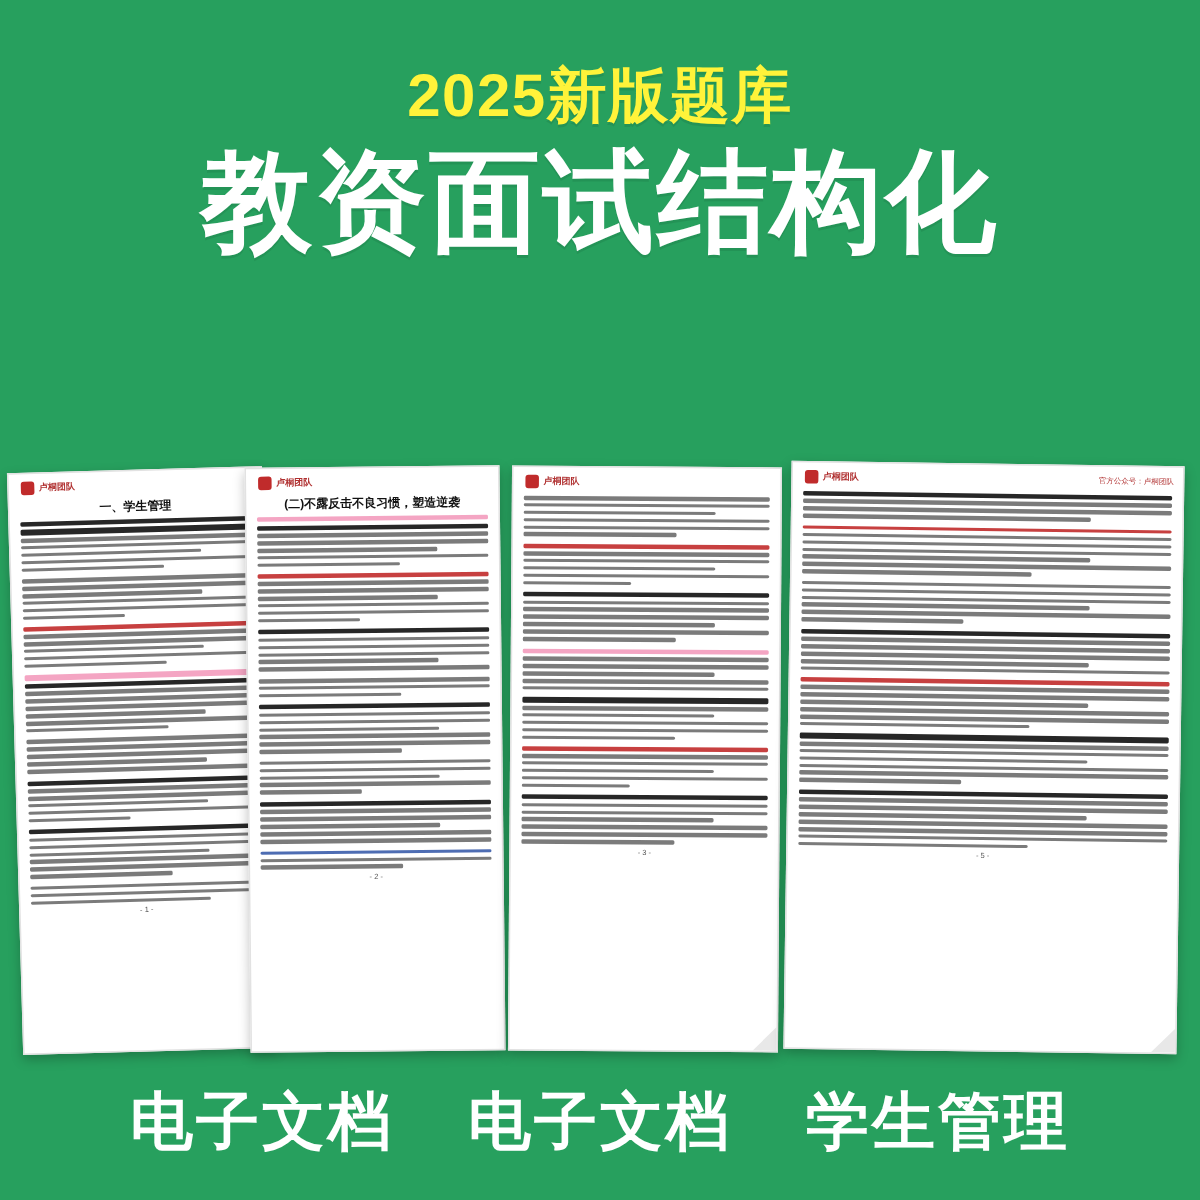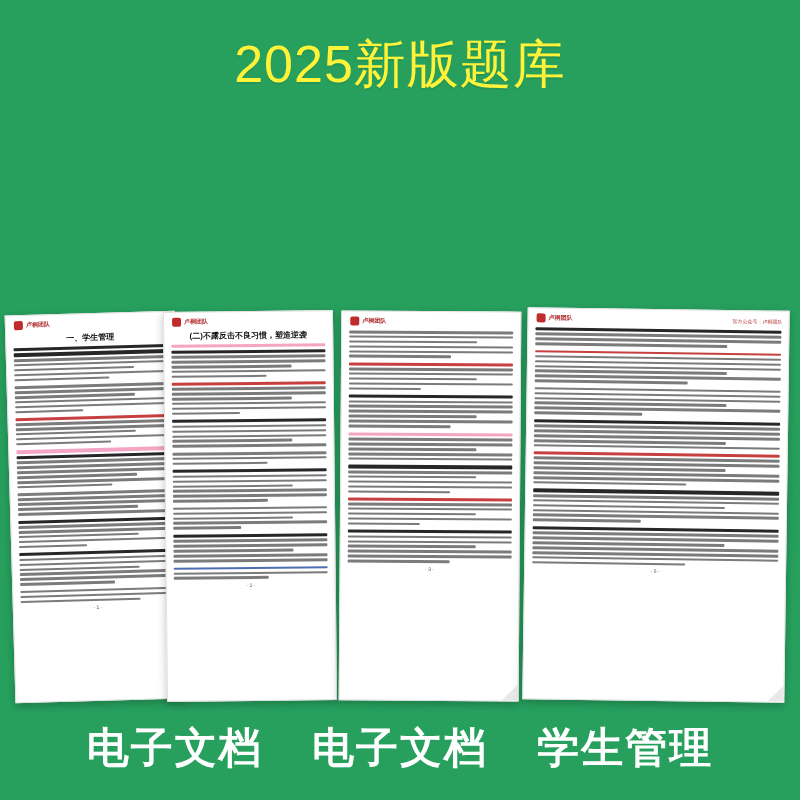--- a/index.html
+++ b/index.html
@@ -32,23 +32,23 @@
   .title-main {
     font-size: 74px;
     line-height: 82px;
     font-weight: bold;
     color: #ffffff;
     letter-spacing: 2px;
     text-shadow: 0 2px 0 rgba(0,0,0,0.08);
     font-family: "Liberation Sans", "DejaVu Sans", sans-serif;
   }
   .title-top {
-    font-size: 52px;
+    font-size: 40px;
     line-height: 60px;
-    font-weight: normal;
+    font-weight: bold;
     color: #fff33a;
     letter-spacing: 1px;
     font-family: "Liberation Sans", "DejaVu Sans", sans-serif;
     text-shadow: 0 2px 0 rgba(0,0,0,0.08);
   }
 
   
   .docs {
     position: absolute;
     top: 305px;
@@ -169,20 +169,21 @@
   .footer span { display: inline-block; }
   .footer .sp { width: 22px; display: inline-block; }
 </style>
 </head>
 <body>
 
 <div class="poster">
 
   <div class="headline">
     <div class="title-top">2025新版题库</div>
+    <div class="title-main">教资面试结构化</div>
   </div>
 
   <div class="docs">
 
     <div class="page" id="page1">
       <div class="sheet-head">
         <span class="logo-dot"></span>
         <span class="brand">卢桐团队</span>
       </div>
       <div class="sheet-title">一、学生管理</div>

